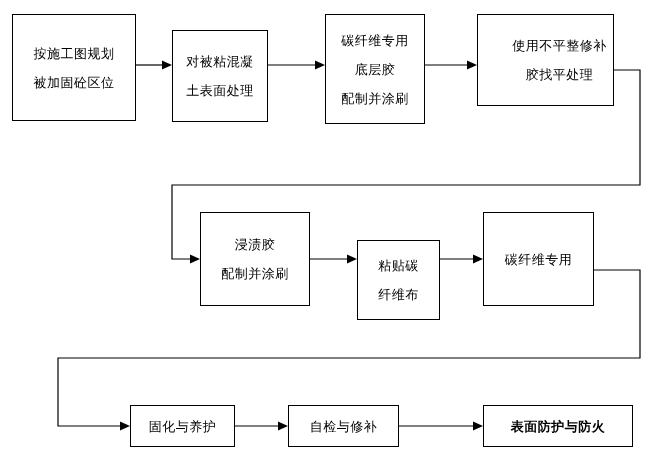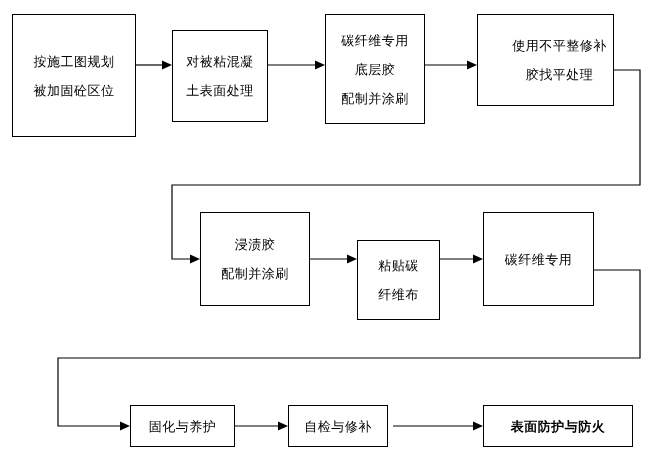--- a/index.html
+++ b/index.html
@@ -100,21 +100,21 @@
       <line x1="235" y1="426" x2="280" y2="426"></line>
       <polygon points="288,426 278,421.5 278,430.5"></polygon>
     </g>
 
     <g>
       <line x1="393" y1="426" x2="475" y2="426"></line>
       <polygon points="483,426 473,421.5 473,430.5"></polygon>
     </g>
   </svg>
 
-  <div class="node" style="left:12px; top:14px; width:124px; height:123px;">
+  <div class="node" style="left:12px; top:14px; width:124px; height:107px;">
     <span class="line">按施工图规划</span>
     <span class="line">被加固砼区位</span>
   </div>
 
   <div class="node" style="left:172px; top:30px; width:96px; height:92px;">
     <span class="line">对被粘混凝</span>
     <span class="line">土表面处理</span>
   </div>
 
   <div class="node" style="left:325px; top:14px; width:100px; height:110px;">
@@ -139,21 +139,21 @@
   </div>
 
   <div class="node" style="left:483px; top:212px; width:111px; height:94px;">
     <span class="line">碳纤维专用</span>
   </div>
 
   <div class="node" style="left:130px; top:405px; width:105px; height:42px;">
     <span class="line">固化与养护</span>
   </div>
 
-  <div class="node" style="left:288px; top:405px; width:100px; height:42px;">
+  <div class="node" style="left:288px; top:405px; width:111px; height:42px;">
     <span class="line">自检与修补</span>
   </div>
 
   <div class="node" style="left:483px; top:405px; width:150px; height:42px;font-weight:bold;">
     <span class="line">表面防护与防火</span>
   </div>
 
 </div>
 
 </body></html>

